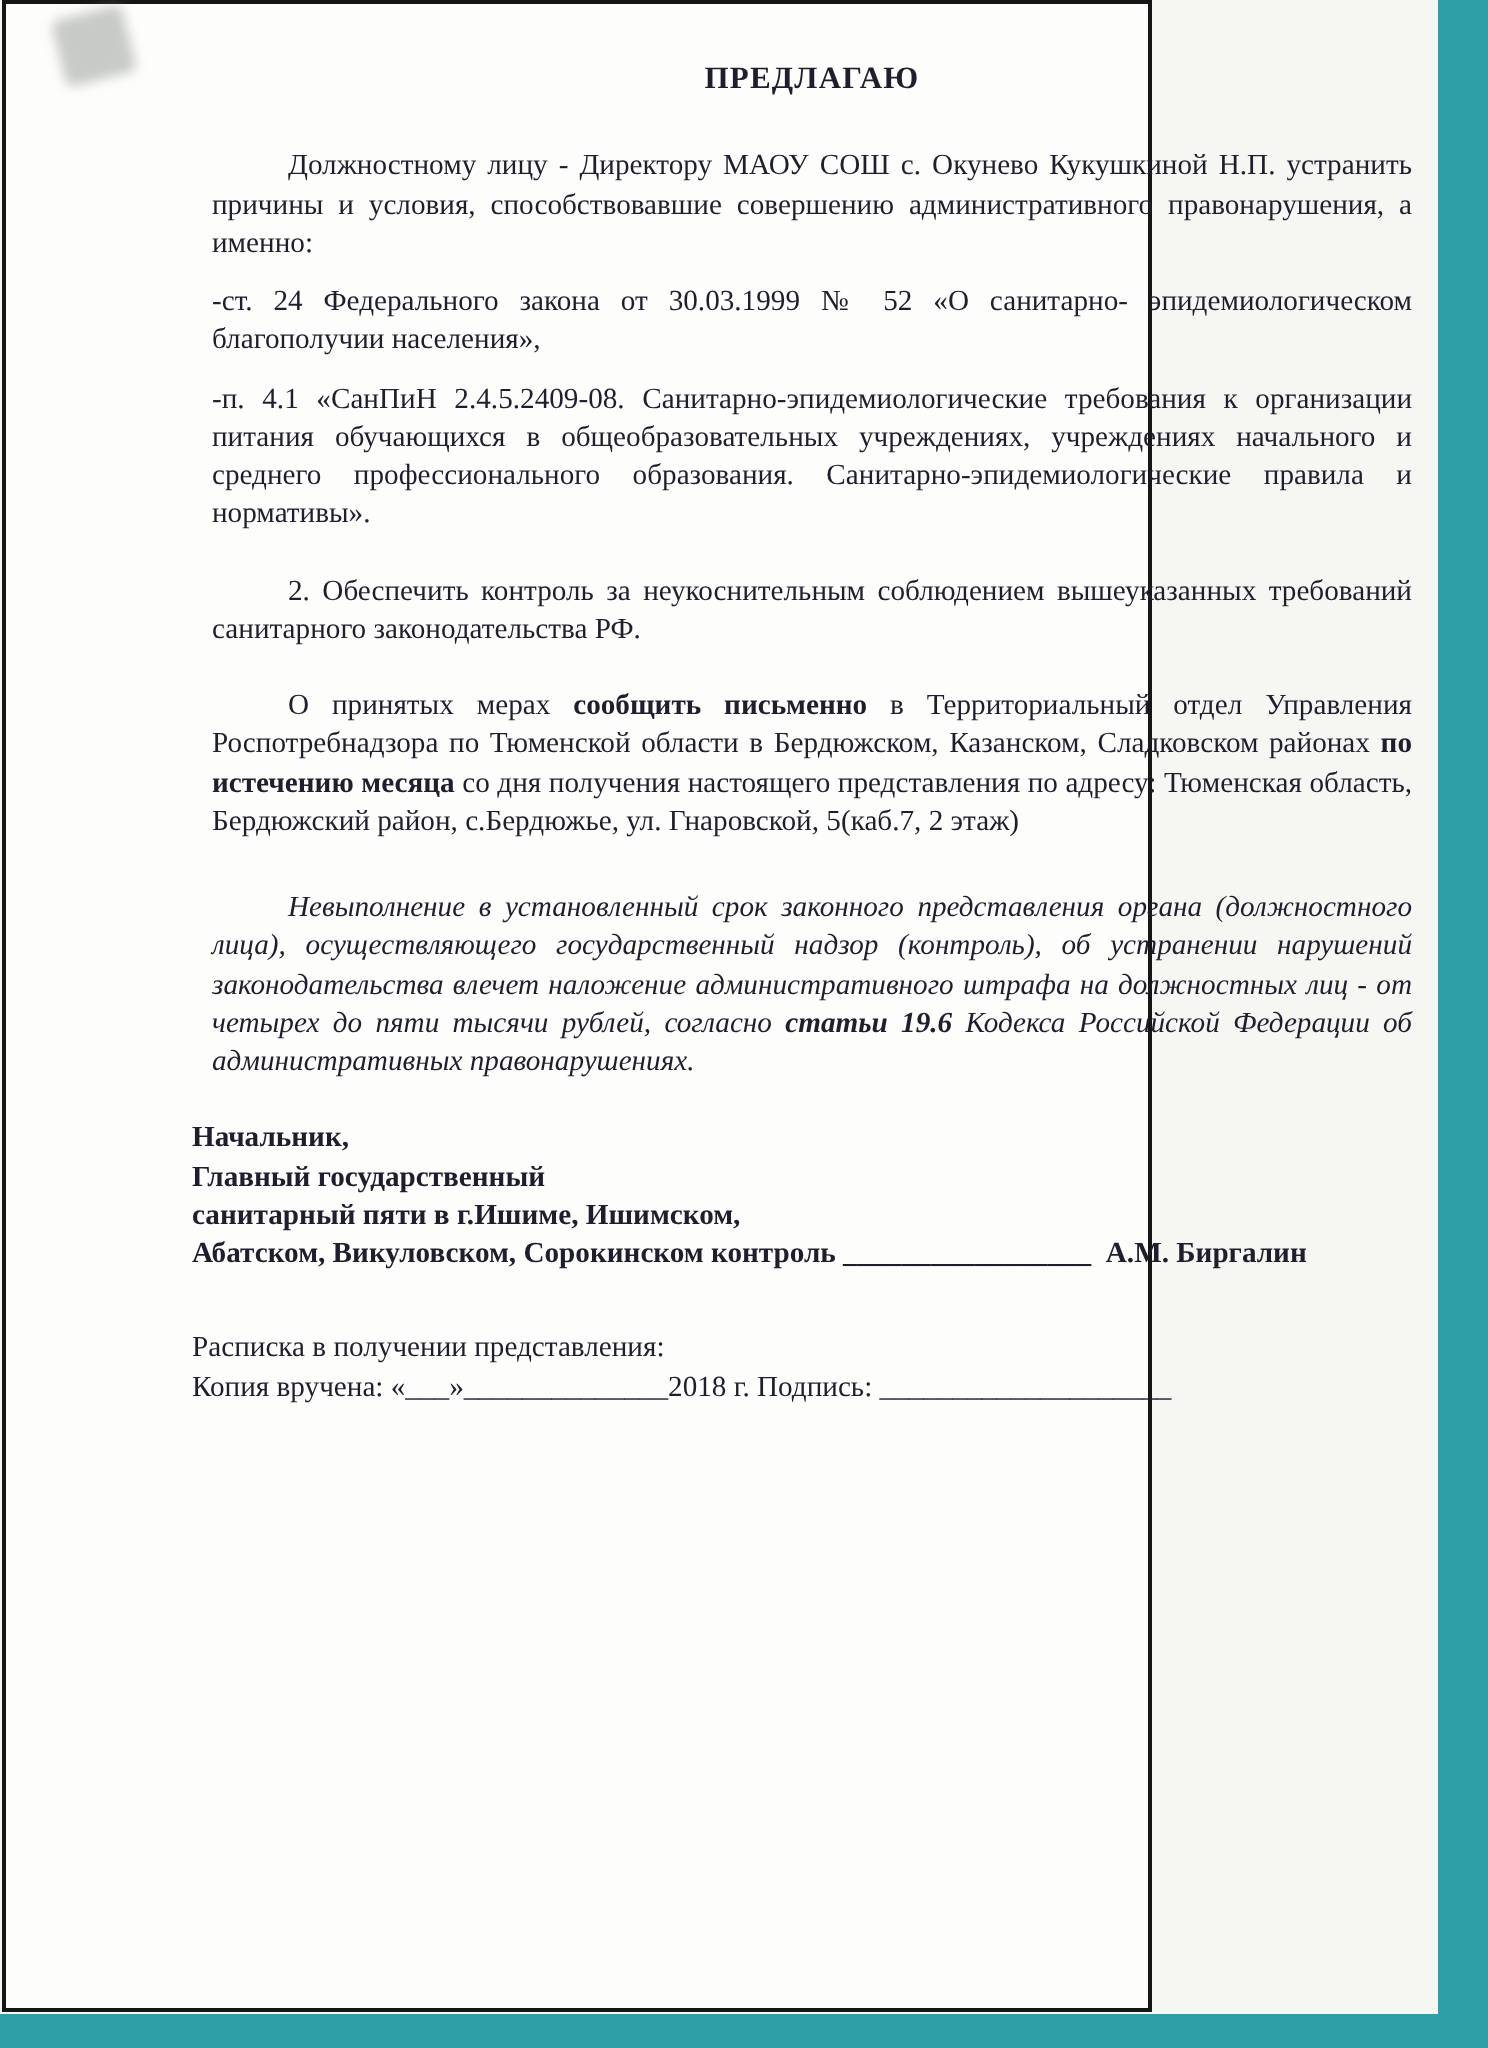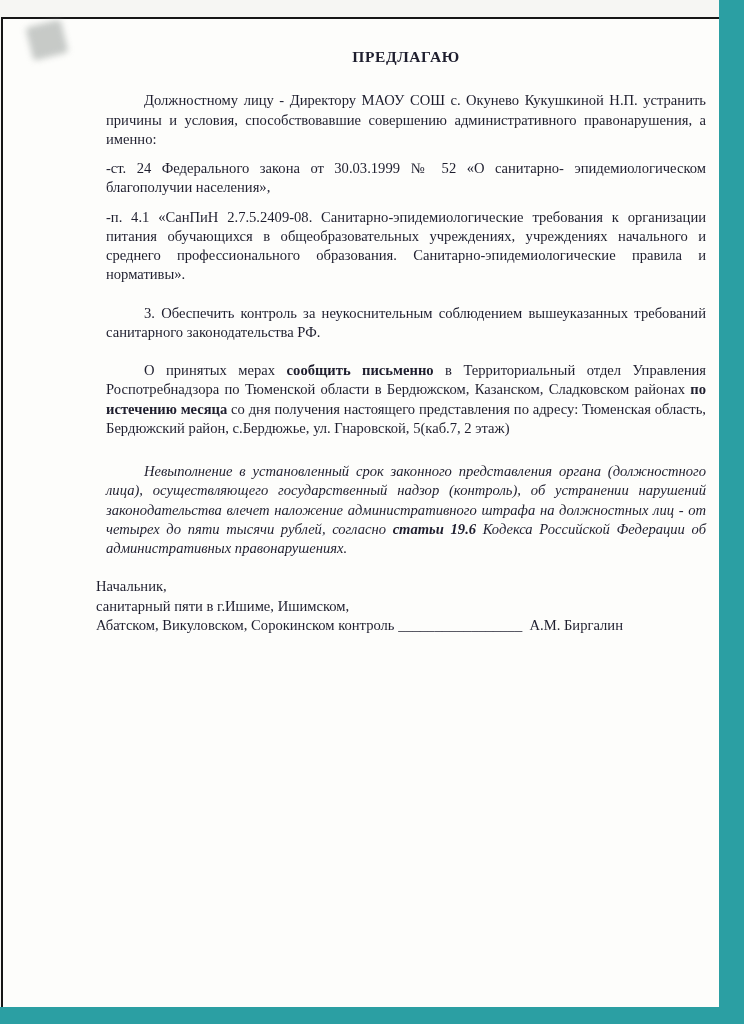--- a/index.html
+++ b/index.html
@@ -29,22 +29,22 @@
     position: absolute;
     left: 0;
     bottom: 0;
     width: 100%;
     height: 17px;
     background: var(--scan-edge, #2b9fa3);
   }
   .page {
     position: absolute;
     left: 1px;
-    top: 17px;
-    width: 742px;
+    top: 0;
+    width: 575px;
     height: 1006px;
     background: var(--page-bg, #fdfdfb);
     border: 2px solid #161616;
   }
   .corner-artifact {
     position: absolute;
     left: 26px;
     top: 4px;
     width: 36px;
     height: 34px;
@@ -73,49 +73,54 @@
   .para {
     margin: 10px;
     text-align: justify;
   }
   .indent { text-indent: 38px; }
   .indent-small { text-indent: 28px; }
   .gap-top { margin-top: 19px; }
   .gap-top-md { margin-top: 24px; }
   .gap-top-lg { margin-top: 28px; }
   .italic { font-style: italic; }
-  .signature { font-weight: normal; }
+  .signature { font-weight: bold; }
   .sig-line, .receipt-line { white-space: pre-wrap; }
 </style>
 </head>
 <body>
 
 <div class="scan">
   <div class="page">
     <div class="corner-artifact"></div>
     <div class="content">
 
       <h1 class="title">ПРЕДЛАГАЮ</h1>
 
       <p class="para indent">Должностному лицу - Директору МАОУ СОШ с.  Окунево Кукушкиной Н.П.  устранить причины и условия, способствовавшие совершению административного правонарушения, а именно:</p>
 
 
       <p class="para">-ст. 24 Федерального закона от 30.03.1999 № 52 «О санитарно- эпидемиологическом благополучии населения»,</p>
-      <p class="para">-п. 4.1 «СанПиН 2.7.5.2409-08. Санитарно-эпидемиологические требования к организации питания обучающихся в общеобразовательных учреждениях, учреждениях начального и среднего профессионального образования. Санитарно-эпидемиологические правила и нормативы».</p>
+      <p class="para">-п. 4.1 «СанПиН 2.4.5.2409-08. Санитарно-эпидемиологические требования к организации питания обучающихся в общеобразовательных учреждениях, учреждениях начального и среднего профессионального образования. Санитарно-эпидемиологические правила и нормативы».</p>
 
-      <p class="para indent gap-top">3. Обеспечить контроль за неукоснительным соблюдением  вышеуказанных требований санитарного законодательства РФ.</p>
+      <p class="para indent gap-top">2. Обеспечить контроль за неукоснительным соблюдением  вышеуказанных требований санитарного законодательства РФ.</p>
 
       <p class="para indent gap-top"><span>О принятых мерах </span><b>сообщить письменно</b><span> в Территориальный отдел Управления Роспотребнадзора по Тюменской области в Бердюжском, Казанском, Сладковском районах </span><b>по истечению месяца</b><span> со дня получения настоящего представления по адресу: Тюменская область, Бердюжский район, с.Бердюжье, ул. Гнаровской, 5(каб.7, 2 этаж)</span></p>
 
       <p class="para indent gap-top-md italic"><span>Невыполнение в установленный срок законного представления органа (должностного лица), осуществляющего государственный надзор (контроль), об устранении нарушений законодательства влечет наложение административного штрафа на должностных лиц - от четырех до пяти тысячи рублей, согласно </span><b>статьи 19.6</b><span> Кодекса Российской Федерации об административных правонарушениях.</span></p>
 
       <div class="signature gap-top">
         <div class="sig-line">Начальник,</div>
+        <div class="sig-line">Главный государственный</div>
         <div class="sig-line">санитарный пяти в г.Ишиме, Ишимском,</div>
         <div class="sig-line">Абатском, Викуловском, Сорокинском контроль _________________  А.М. Биргалин</div>
       </div>
 
+      <div class="receipt gap-top-lg">
+        <div class="receipt-line">Расписка в получении представления:</div>
+        <div class="receipt-line">Копия вручена: «___»______________2018 г. Подпись: ____________________</div>
+      </div>
 
     </div>
   </div>
   <div class="scan-edge-right"></div>
   <div class="scan-edge-bottom"></div>
 </div>
 
 </body></html>

